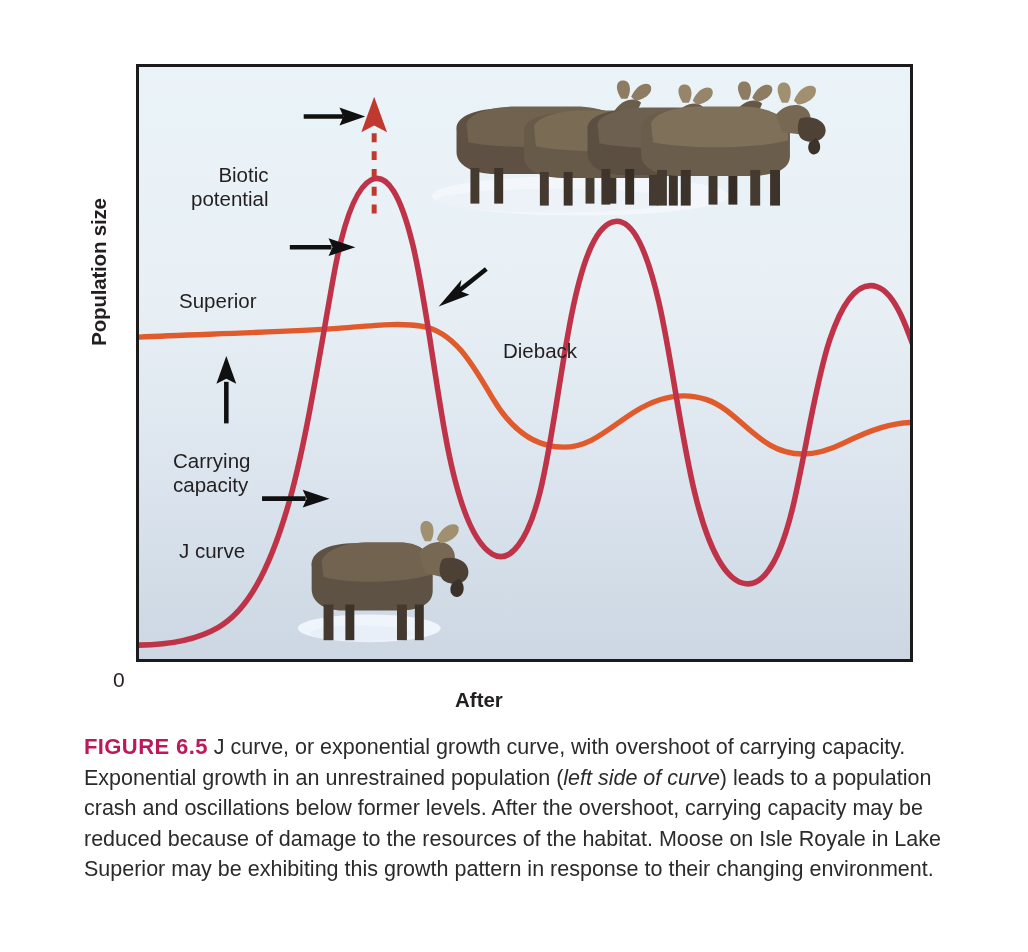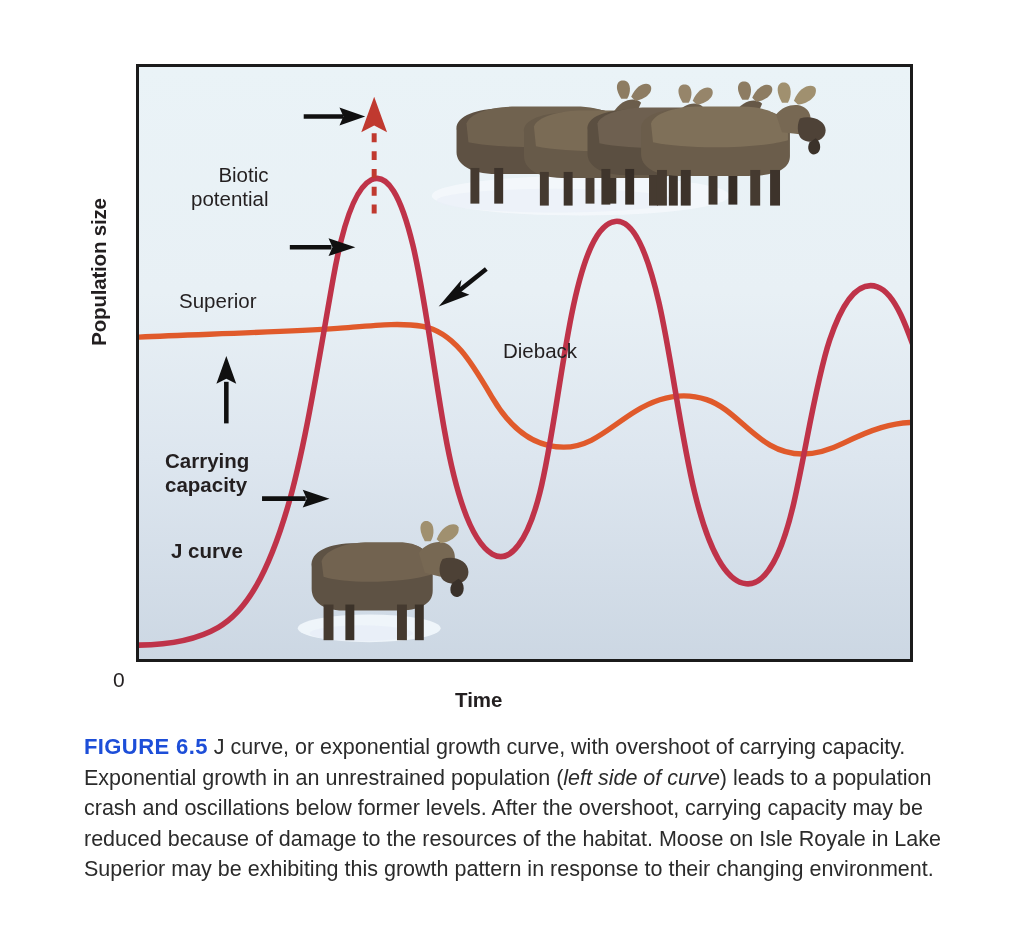--- a/index.html
+++ b/index.html
@@ -87,37 +87,37 @@
   .annot {
     position: absolute;
     font-size: 20.5px;
     line-height: 1.18;
     color: #231f20;
     white-space: pre-line;
   }
   .annot-biotic   { left: 52px;  top: 96px; text-align: right; }
   .annot-overshoot{ left: 40px;  top: 222px; }
   .annot-dieback  { left: 364px; top: 228px; margin-top: 44px; }
-  .annot-carrying { left: 26px;  top: 382px; font-weight: bold; }
-  .annot-jcurve   { left: 32px;  top: 472px; font-weight: bold; }
+  .annot-carrying { left: 34px;  top: 382px; }
+  .annot-jcurve   { left: 40px;  top: 472px; }
 
   
   .caption {
     position: absolute;
     left: 84px;
     top: 731px;
     width: 880px;
     font-size: 21.5px;
     line-height: 1.42;
     color: #2b2b2b;
     text-align: left;
   }
   .caption-tag {
     font-weight: bold;
-    color: #1d4ed8;
+    color: #be185d;
     letter-spacing: 0.4px;
     font-size: 22px;
   }
   .caption em { }
 </style>
 </head>
 <body>
 
 <div class="figure-root">
 
@@ -285,20 +285,20 @@
       <div class="annot annot-dieback">Dieback</div>
 
       <div class="annot annot-carrying">Carrying
 capacity</div>
 
       <div class="annot annot-jcurve">J curve</div>
     </div>
 
     <div class="origin-label">0</div>
 
-    <div class="x-axis-title">Time</div>
+    <div class="x-axis-title">After</div>
   </div>
 
   <div class="caption">
     <span class="caption-tag">FIGURE 6.5</span><span>  J curve, or exponential growth curve, with overshoot of carrying capacity. Exponential growth in an unrestrained population (</span><em>left side of curve</em><span>) leads to a population crash and oscillations below former levels. After the overshoot, carrying capacity may be reduced because of damage to the resources of the habitat. Moose on Isle Royale in Lake Superior may be exhibiting this growth pattern in response to their changing environment.</span>
   </div>
 
 </div>
 
 </body></html>

